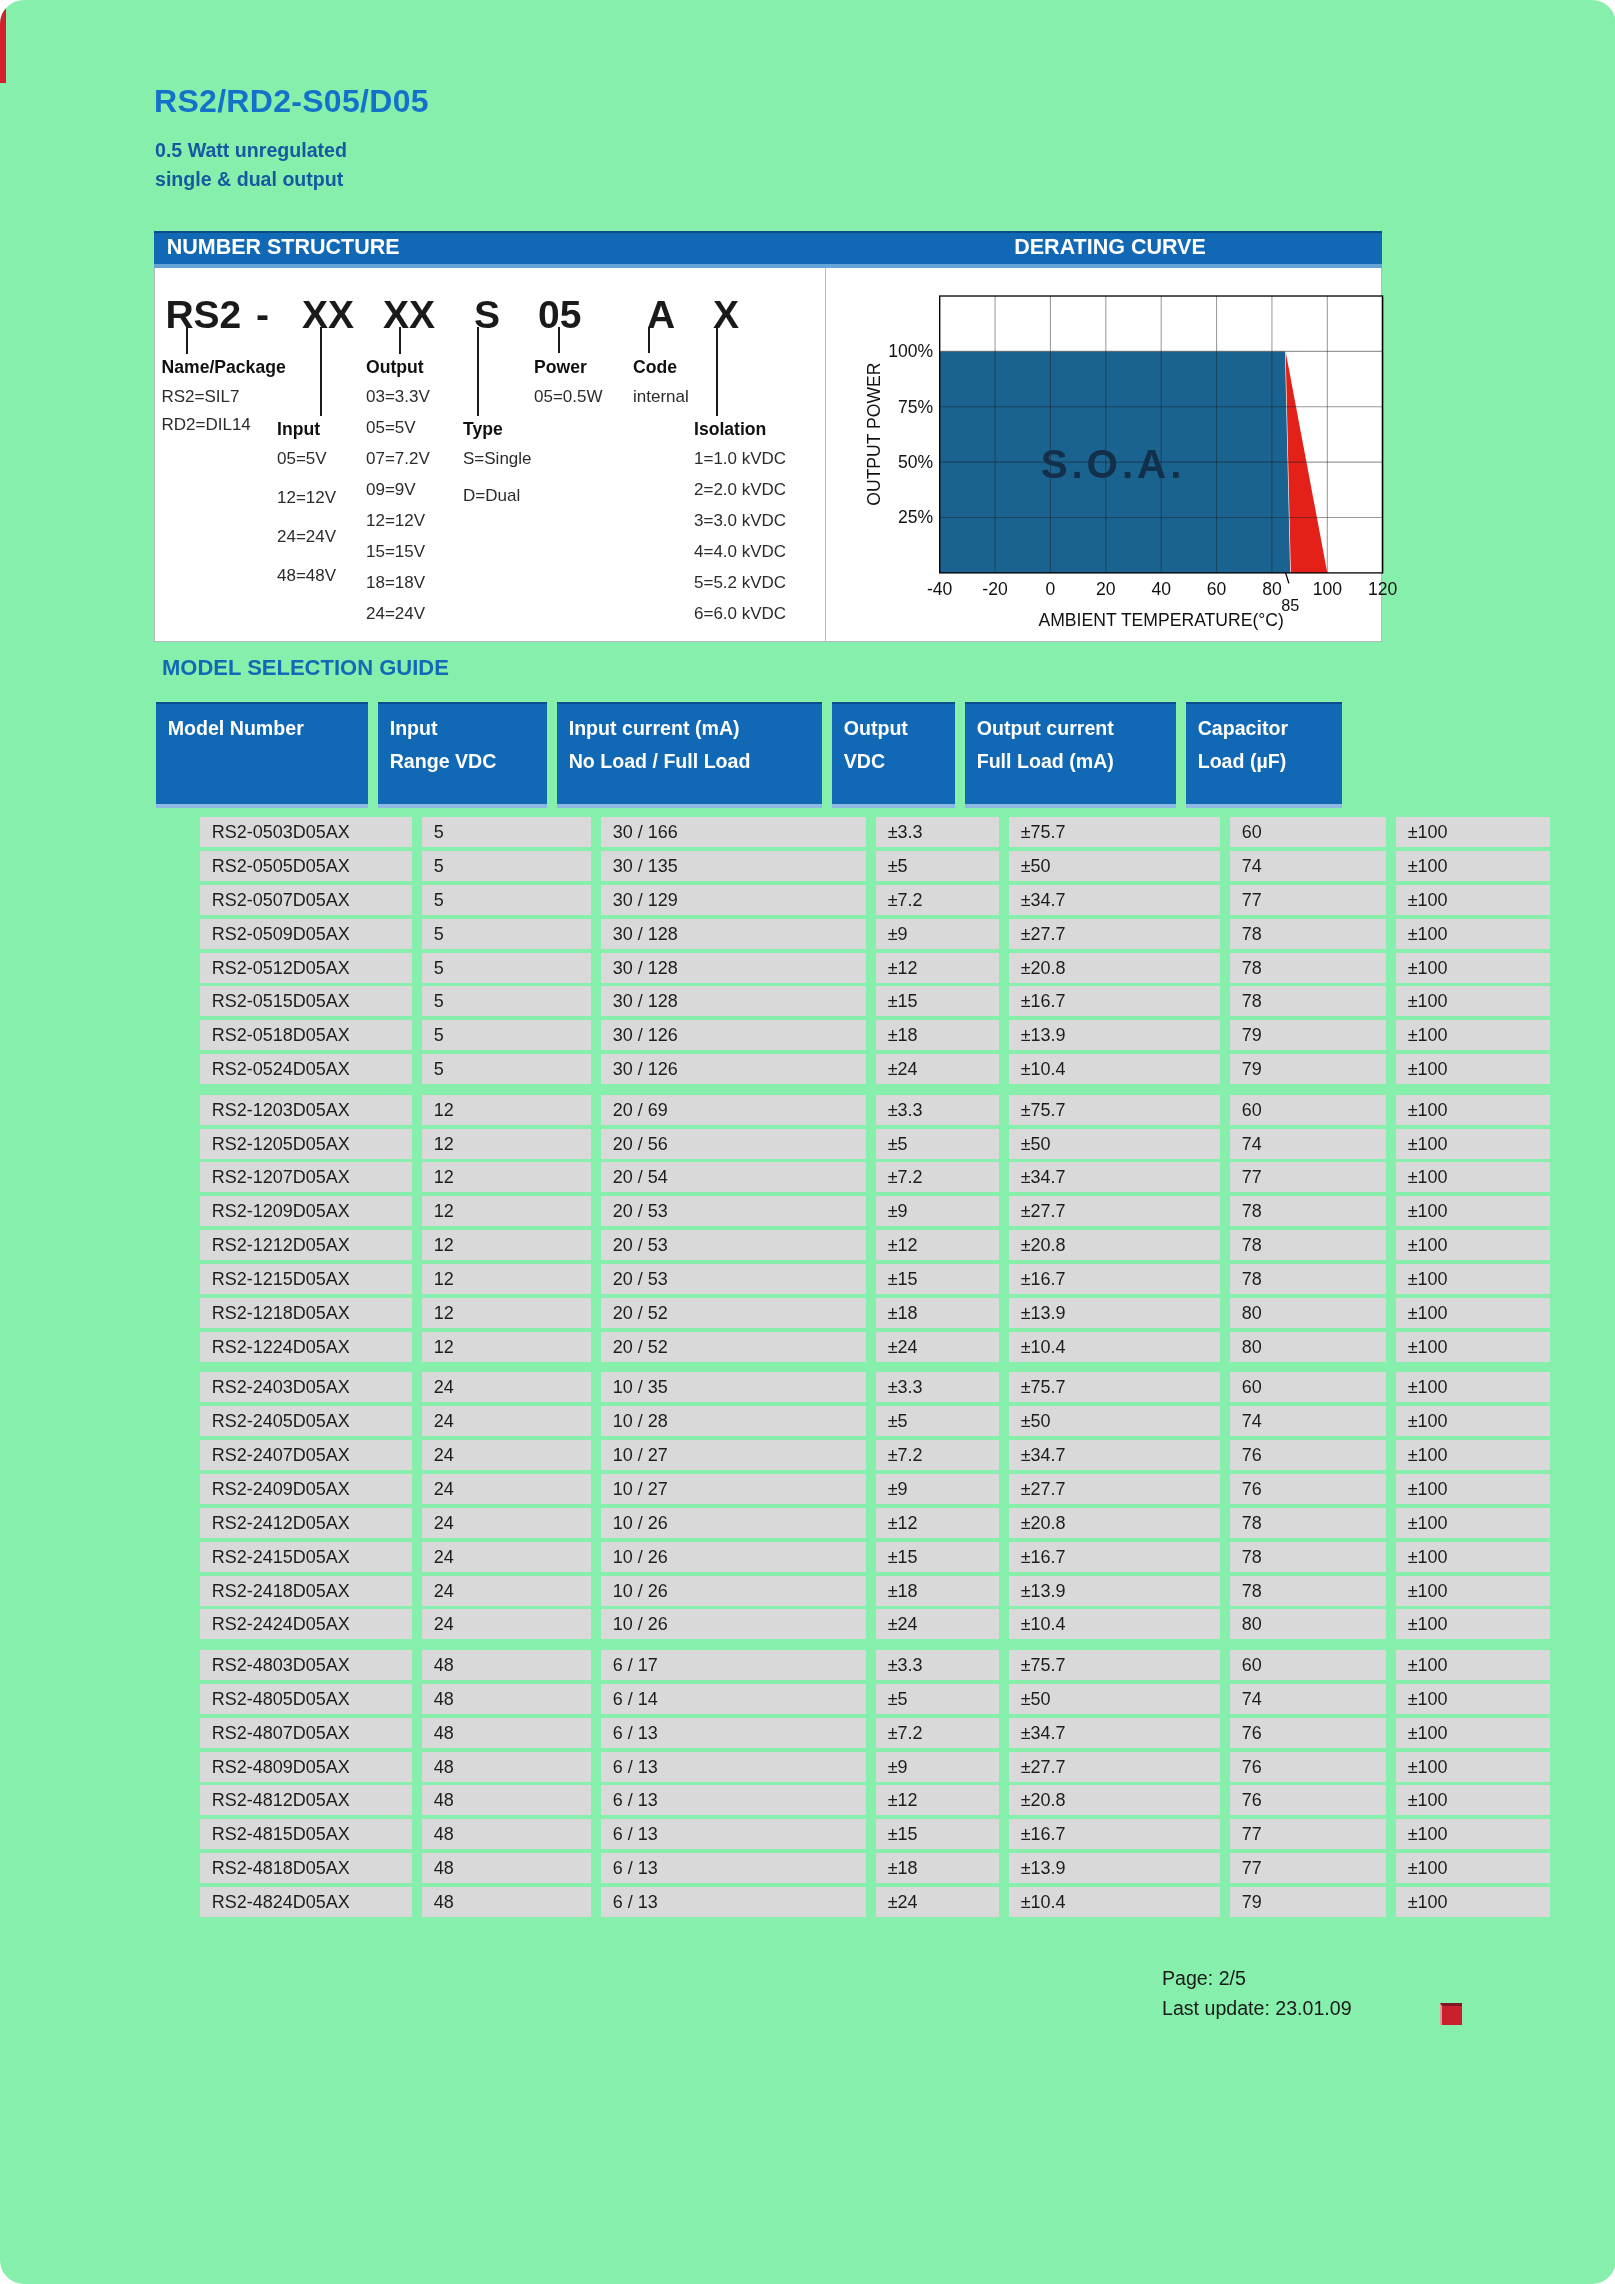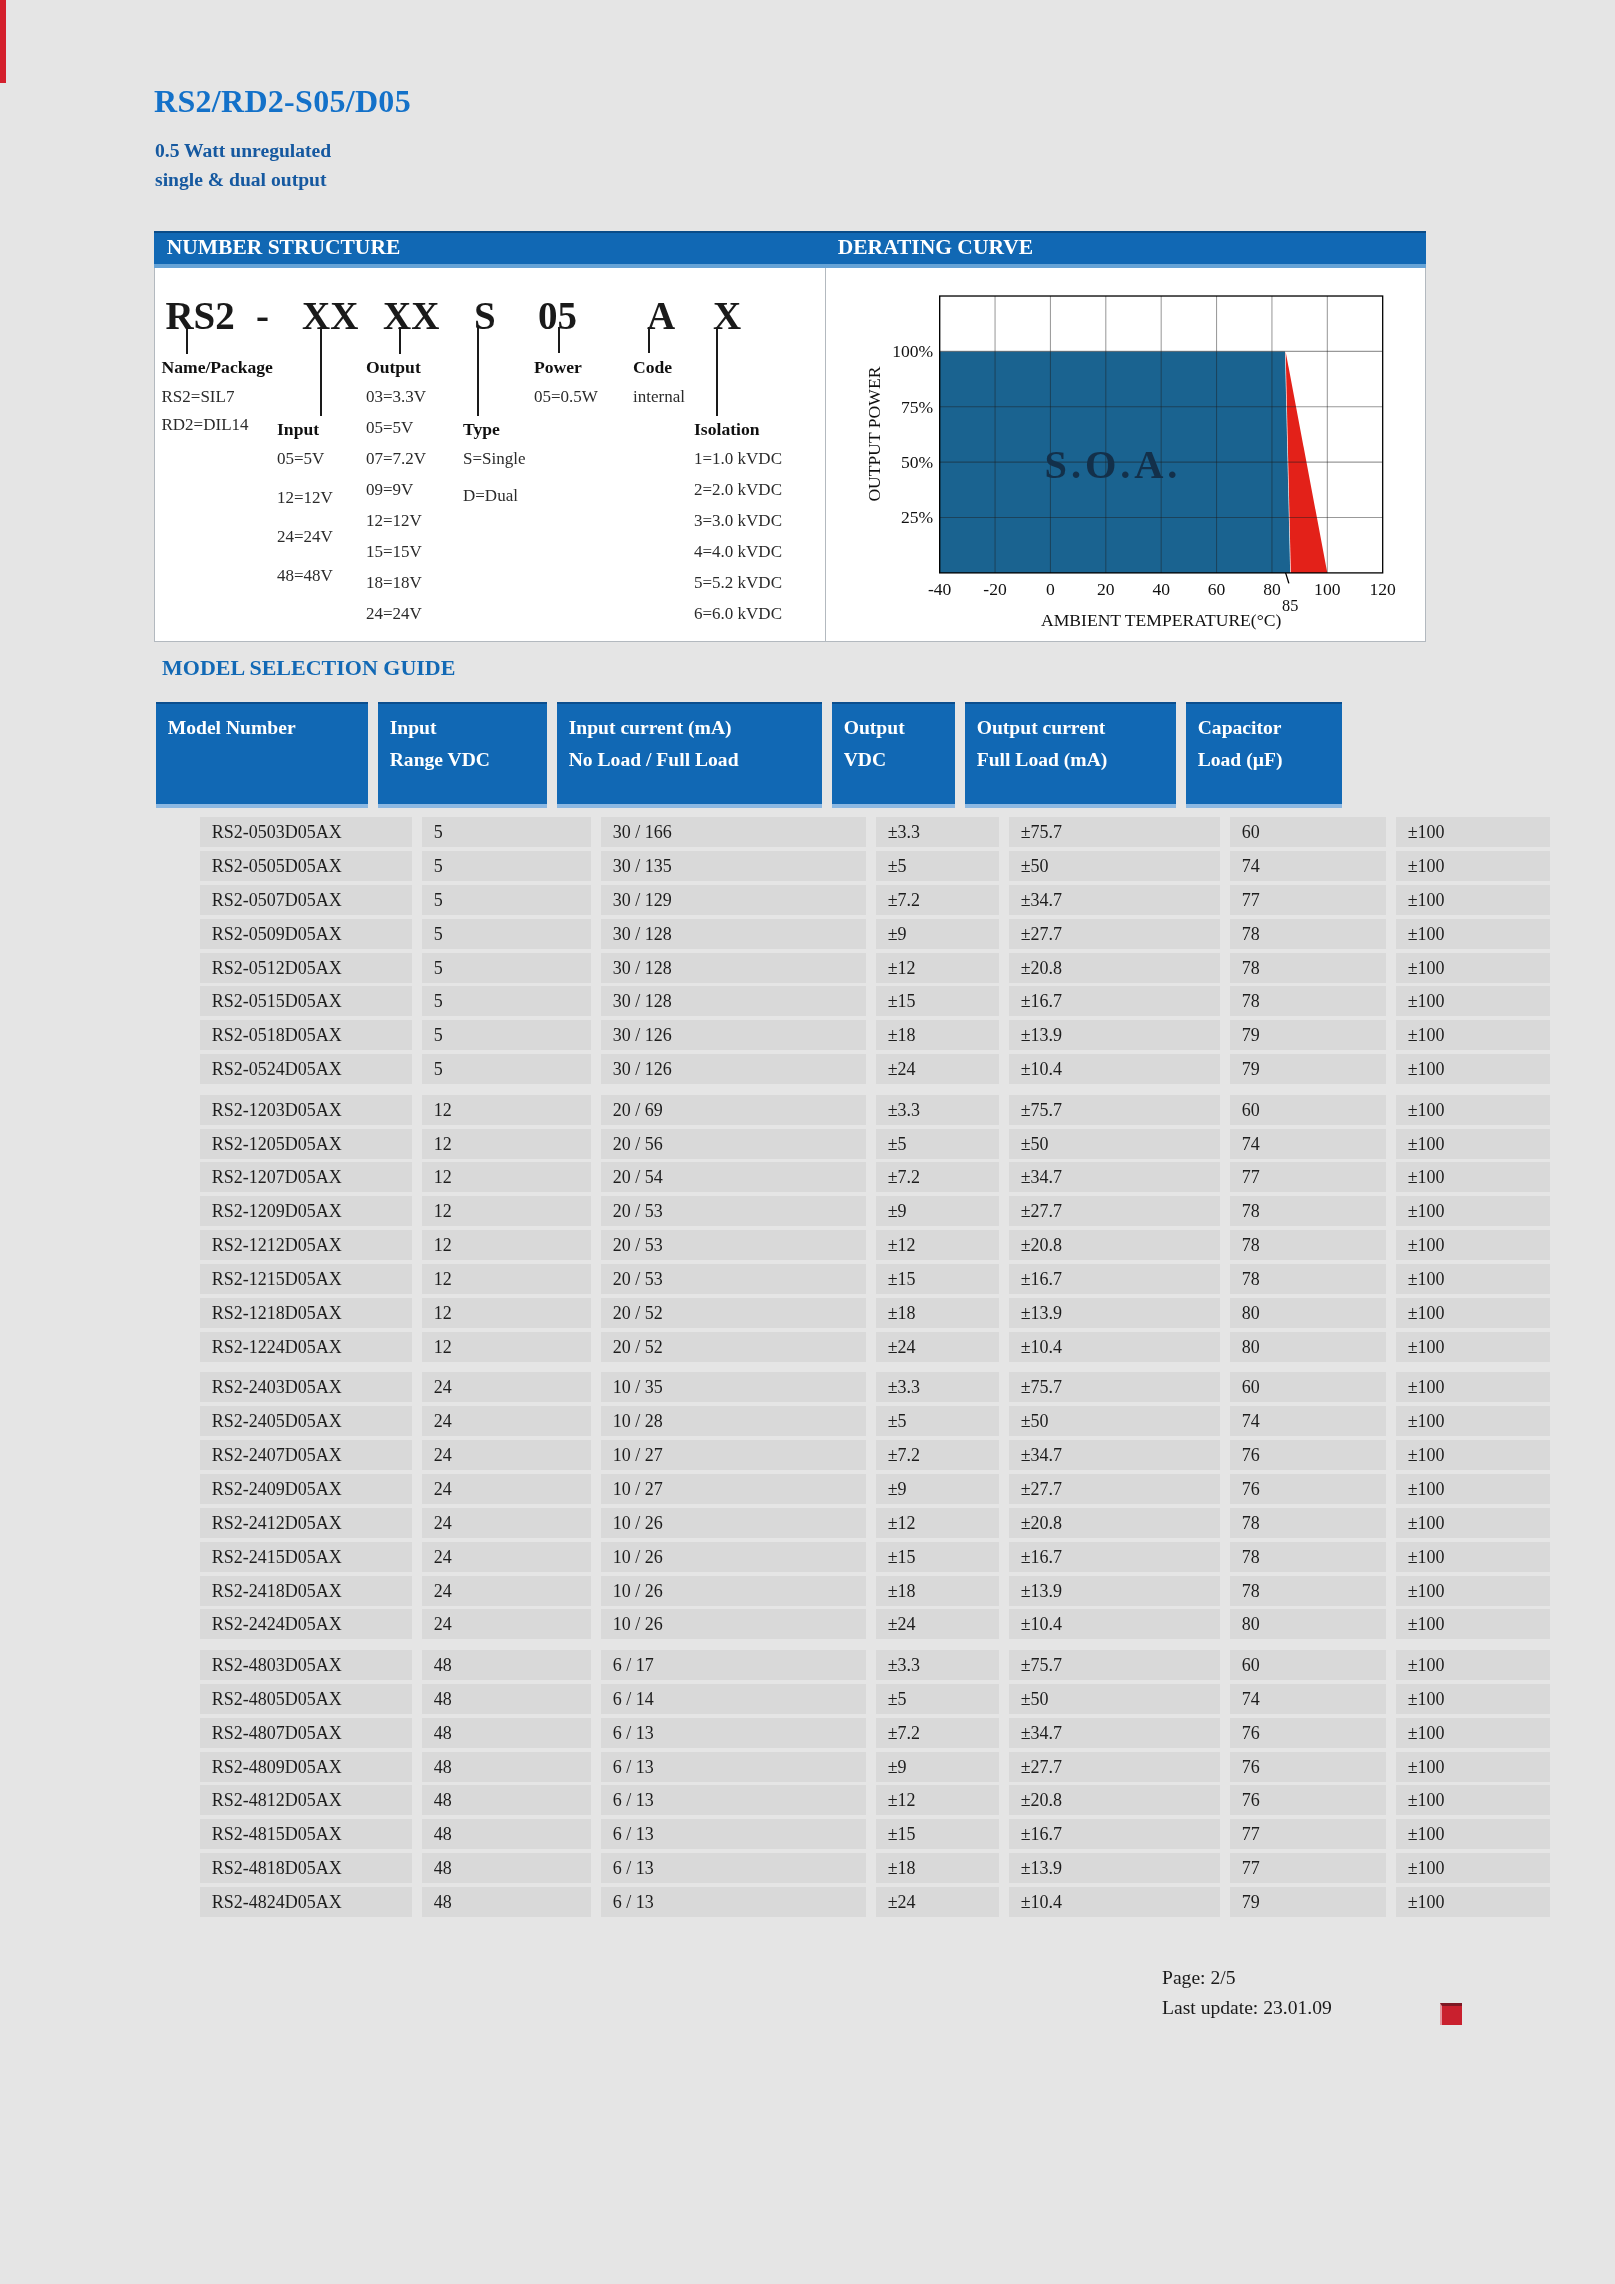--- a/index.html
+++ b/index.html
@@ -1,32 +1,32 @@
 <!DOCTYPE html>
 <html style="font-size:10.4px"><head>
 <meta charset="utf-8">
 <style>
   html,body{margin:0;padding:0;background:#ffffff;}
-  .page{position:relative;width:1616px;height:2284px;background:#e5e5e5;
-        font-family:Liberation Serif, serif;overflow:hidden;}
+  .page{position:relative;width:1616px;height:2284px;background:#86efac;
+        font-family:Liberation Sans, sans-serif;overflow:hidden;border-radius:24px;}
 
   
   .corner-strip{position:absolute;left:0;top:0;width:5.9px;height:83px;background:#d41f2c;}
 
   
   .doc-title{position:absolute;left:154px;top:83px;font-size:32px;font-weight:bold;color:#1371c9;letter-spacing:0.3px;}
   .doc-subtitle{position:absolute;left:155px;top:136px;font-size:19.6px;font-weight:bold;color:#1659a0;line-height:29px;}
 
   
   .sec-box{position:absolute;border:1.3px solid #b3b9bf;border-top:none;background:#ffffff;box-sizing:border-box;}
   .sec-bar{position:absolute;left:-1.3px;top:0;width:calc(100% + 2.6px);height:37px;background:#1168b4;
            border-top:2.6px solid #0a4c88;border-bottom:4.6px solid #66a3d6;box-sizing:border-box;
            color:#ffffff;font-weight:bold;font-size:21.5px;line-height:29px;padding-left:13px;}
   #ns-box{left:154px;top:231px;width:686px;height:411px;}
-  #dc-box{left:825px;top:231px;width:601px;height:411px;}
+  #dc-box{left:825px;top:231px;width:557px;height:411px;text-align:center;}
 
   
   .code-part{position:absolute;top:62px;font-size:39px;font-weight:bold;color:#1a1a1a;}
   .vline{position:absolute;width:2px;background:#1a1a1a;}
   .blk{position:absolute;}
   .ns-head{font-weight:bold;font-size:17.6px;color:#101010;display:block;}
   .ns-item{font-size:17px;color:#2b2b2b;display:block;height:var(--step,31px);}
   .blk-items{margin-top:9px;}
 
   

